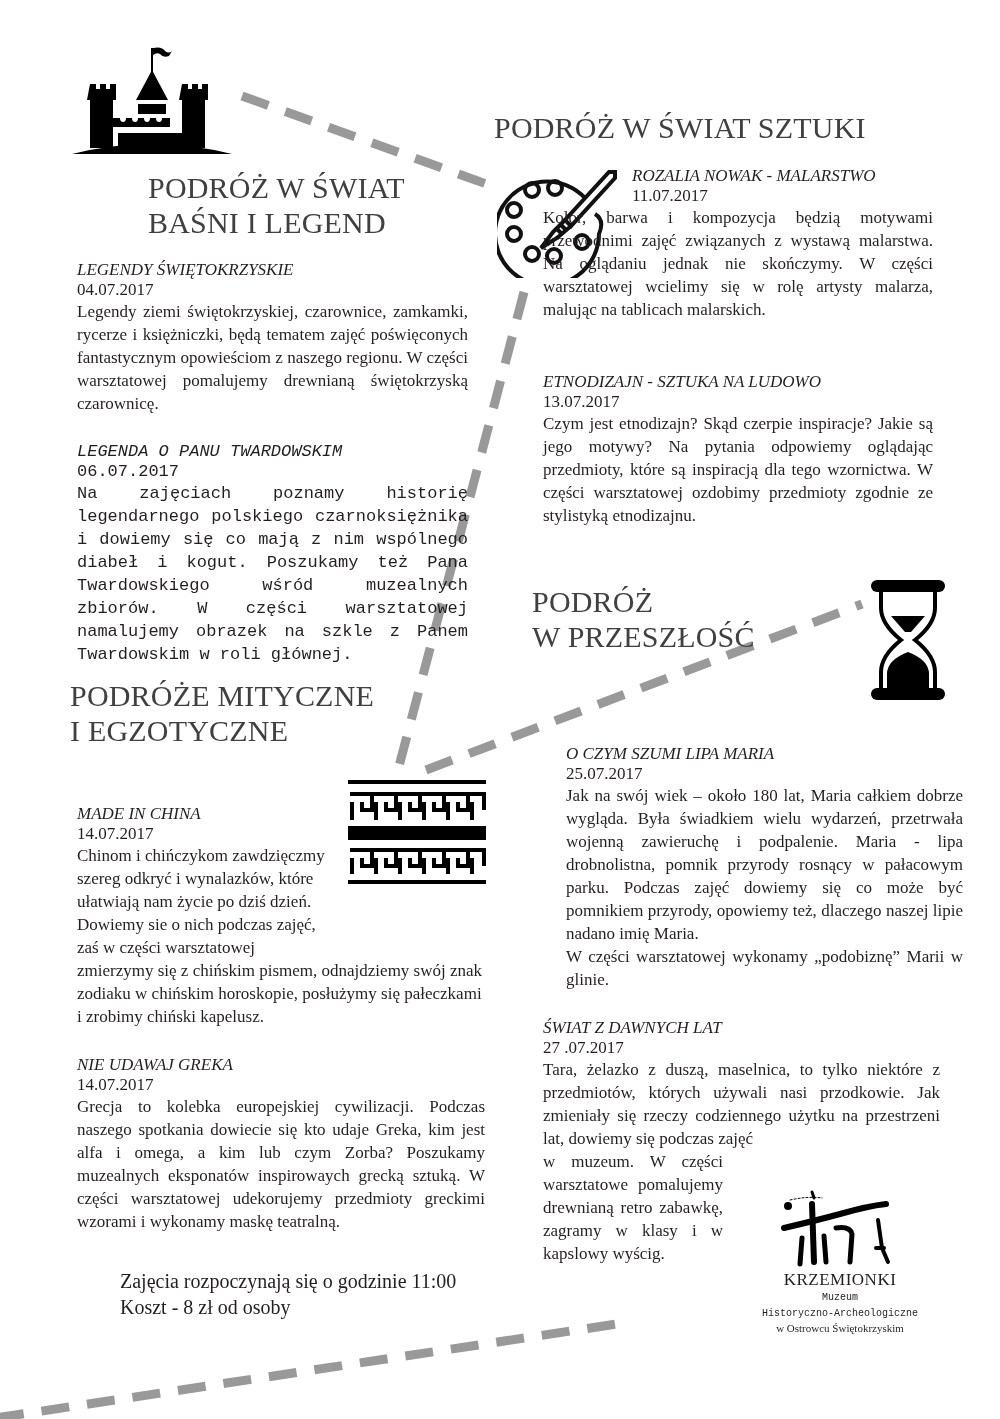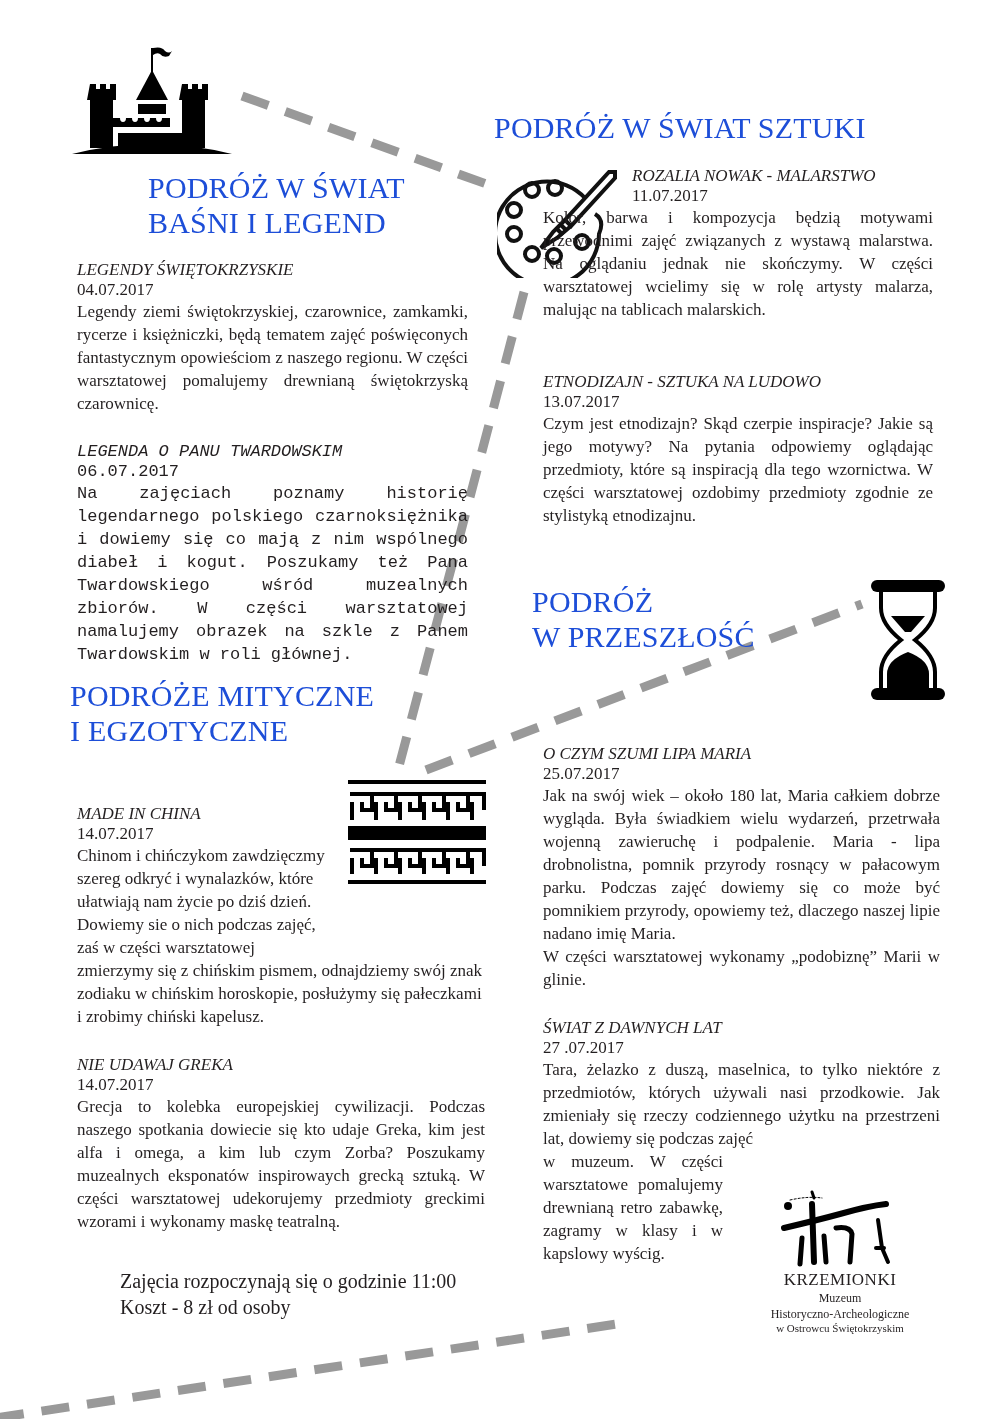--- a/index.html
+++ b/index.html
@@ -1,26 +1,26 @@
 <!DOCTYPE html>
 <html><head>
 <meta charset="utf-8">
 <style>
   html,body{margin:0;padding:0;background:#fff;}
   body{width:1000px;height:1419px;position:relative;overflow:hidden;font-family:"Liberation Serif","DejaVu Serif",serif;color:#231f20;}
   .abs{position:absolute;}
-  .h{font-size:30px;line-height:35px;letter-spacing:0.2px;color:#1d4ed8;margin:0;font-weight:normal;}
+  .h{font-size:30px;line-height:35px;letter-spacing:0.2px;color:#404040;margin:0;font-weight:normal;}
   .ev-title{font-style:italic;font-size:17px;line-height:20px;display:block;}
   .ev-date{font-size:17px;line-height:20px;display:block;}
   .ev-body{font-size:17px;line-height:23px;text-align:justify;display:block;}
   .ev{font-size:17px;}
   svg{display:block;}
   .footer-line{font-size:20px;line-height:26px;}
   .logo-name{font-size:17px;letter-spacing:0.5px;text-align:center;}
-  .logo-sub{font-size:12px;text-align:center;line-height:16px;}
+  .logo-sub{font-size:10px;text-align:center;line-height:16px;font-family:Liberation Mono, monospace;}
   .logo-sub2{font-size:11px;text-align:center;line-height:12px;}
 </style>
 </head>
 <body>
 
 <svg class="abs" style="left:0;top:0;" width="1000" height="1419">
   <g stroke="#999999" stroke-width="9" stroke-dasharray="28,18" fill="none">
     <line x1="242" y1="96" x2="492" y2="186"></line>
     <line x1="524" y1="292" x2="398" y2="770"></line>
     <line x1="426" y1="770" x2="862" y2="604"></line>
@@ -104,21 +104,21 @@
     <g fill="#000">
       <rect x="0" y="0" width="74" height="12" rx="6"></rect>
       <rect x="0" y="108" width="74" height="12" rx="6"></rect>
     </g>
     <path d="M10 12 V28 Q10 44 30 60 Q10 76 10 92 V108 M64 12 V28 Q64 44 44 60 Q64 76 64 92 V108" fill="none" stroke="#000" stroke-width="4"></path>
     <polygon points="20,36 54,36 40,52 34,52" fill="#000"></polygon>
     <path d="M16 108 V94 Q16 80 37 72 Q58 80 58 94 V108 Z" fill="#000"></path>
   </svg>
 </div>
 
-<div class="abs ev" style="left:543px;top:744px;width:397px;">
+<div class="abs ev" style="left:566px;top:744px;width:397px;">
   <span class="ev-title">O CZYM SZUMI LIPA MARIA</span>
   <span class="ev-date">25.07.2017</span>
   <span class="ev-body">Jak na swój wiek – około 180 lat, Maria całkiem dobrze wygląda. Była świadkiem wielu wydarzeń, przetrwała wojenną zawieruchę i podpalenie. Maria - lipa drobnolistna, pomnik przyrody rosnący w pałacowym parku. Podczas zajęć dowiemy się co może być pomnikiem przyrody, opowiemy też, dlaczego naszej lipie nadano imię Maria.</span>
   <span class="ev-body">W części warsztatowej wykonamy „podobiznę” Marii w glinie.</span>
 </div>
 <div class="abs ev" style="left:543px;top:1018px;width:397px;">
   <span class="ev-title">ŚWIAT Z DAWNYCH LAT</span>
   <span class="ev-date">27 .07.2017</span>
   <span class="ev-body">Tara, żelazko z duszą, maselnica, to tylko niektóre z przedmiotów, których używali nasi przodkowie. Jak zmieniały się rzeczy codziennego użytku na przestrzeni lat, dowiemy się podczas zajęć</span>
   <span class="ev-body" style="width:180px;">w muzeum. W części warsztatowe pomalujemy drewnianą retro zabawkę, zagramy w klasy i w kapslowy wyścig.</span>

